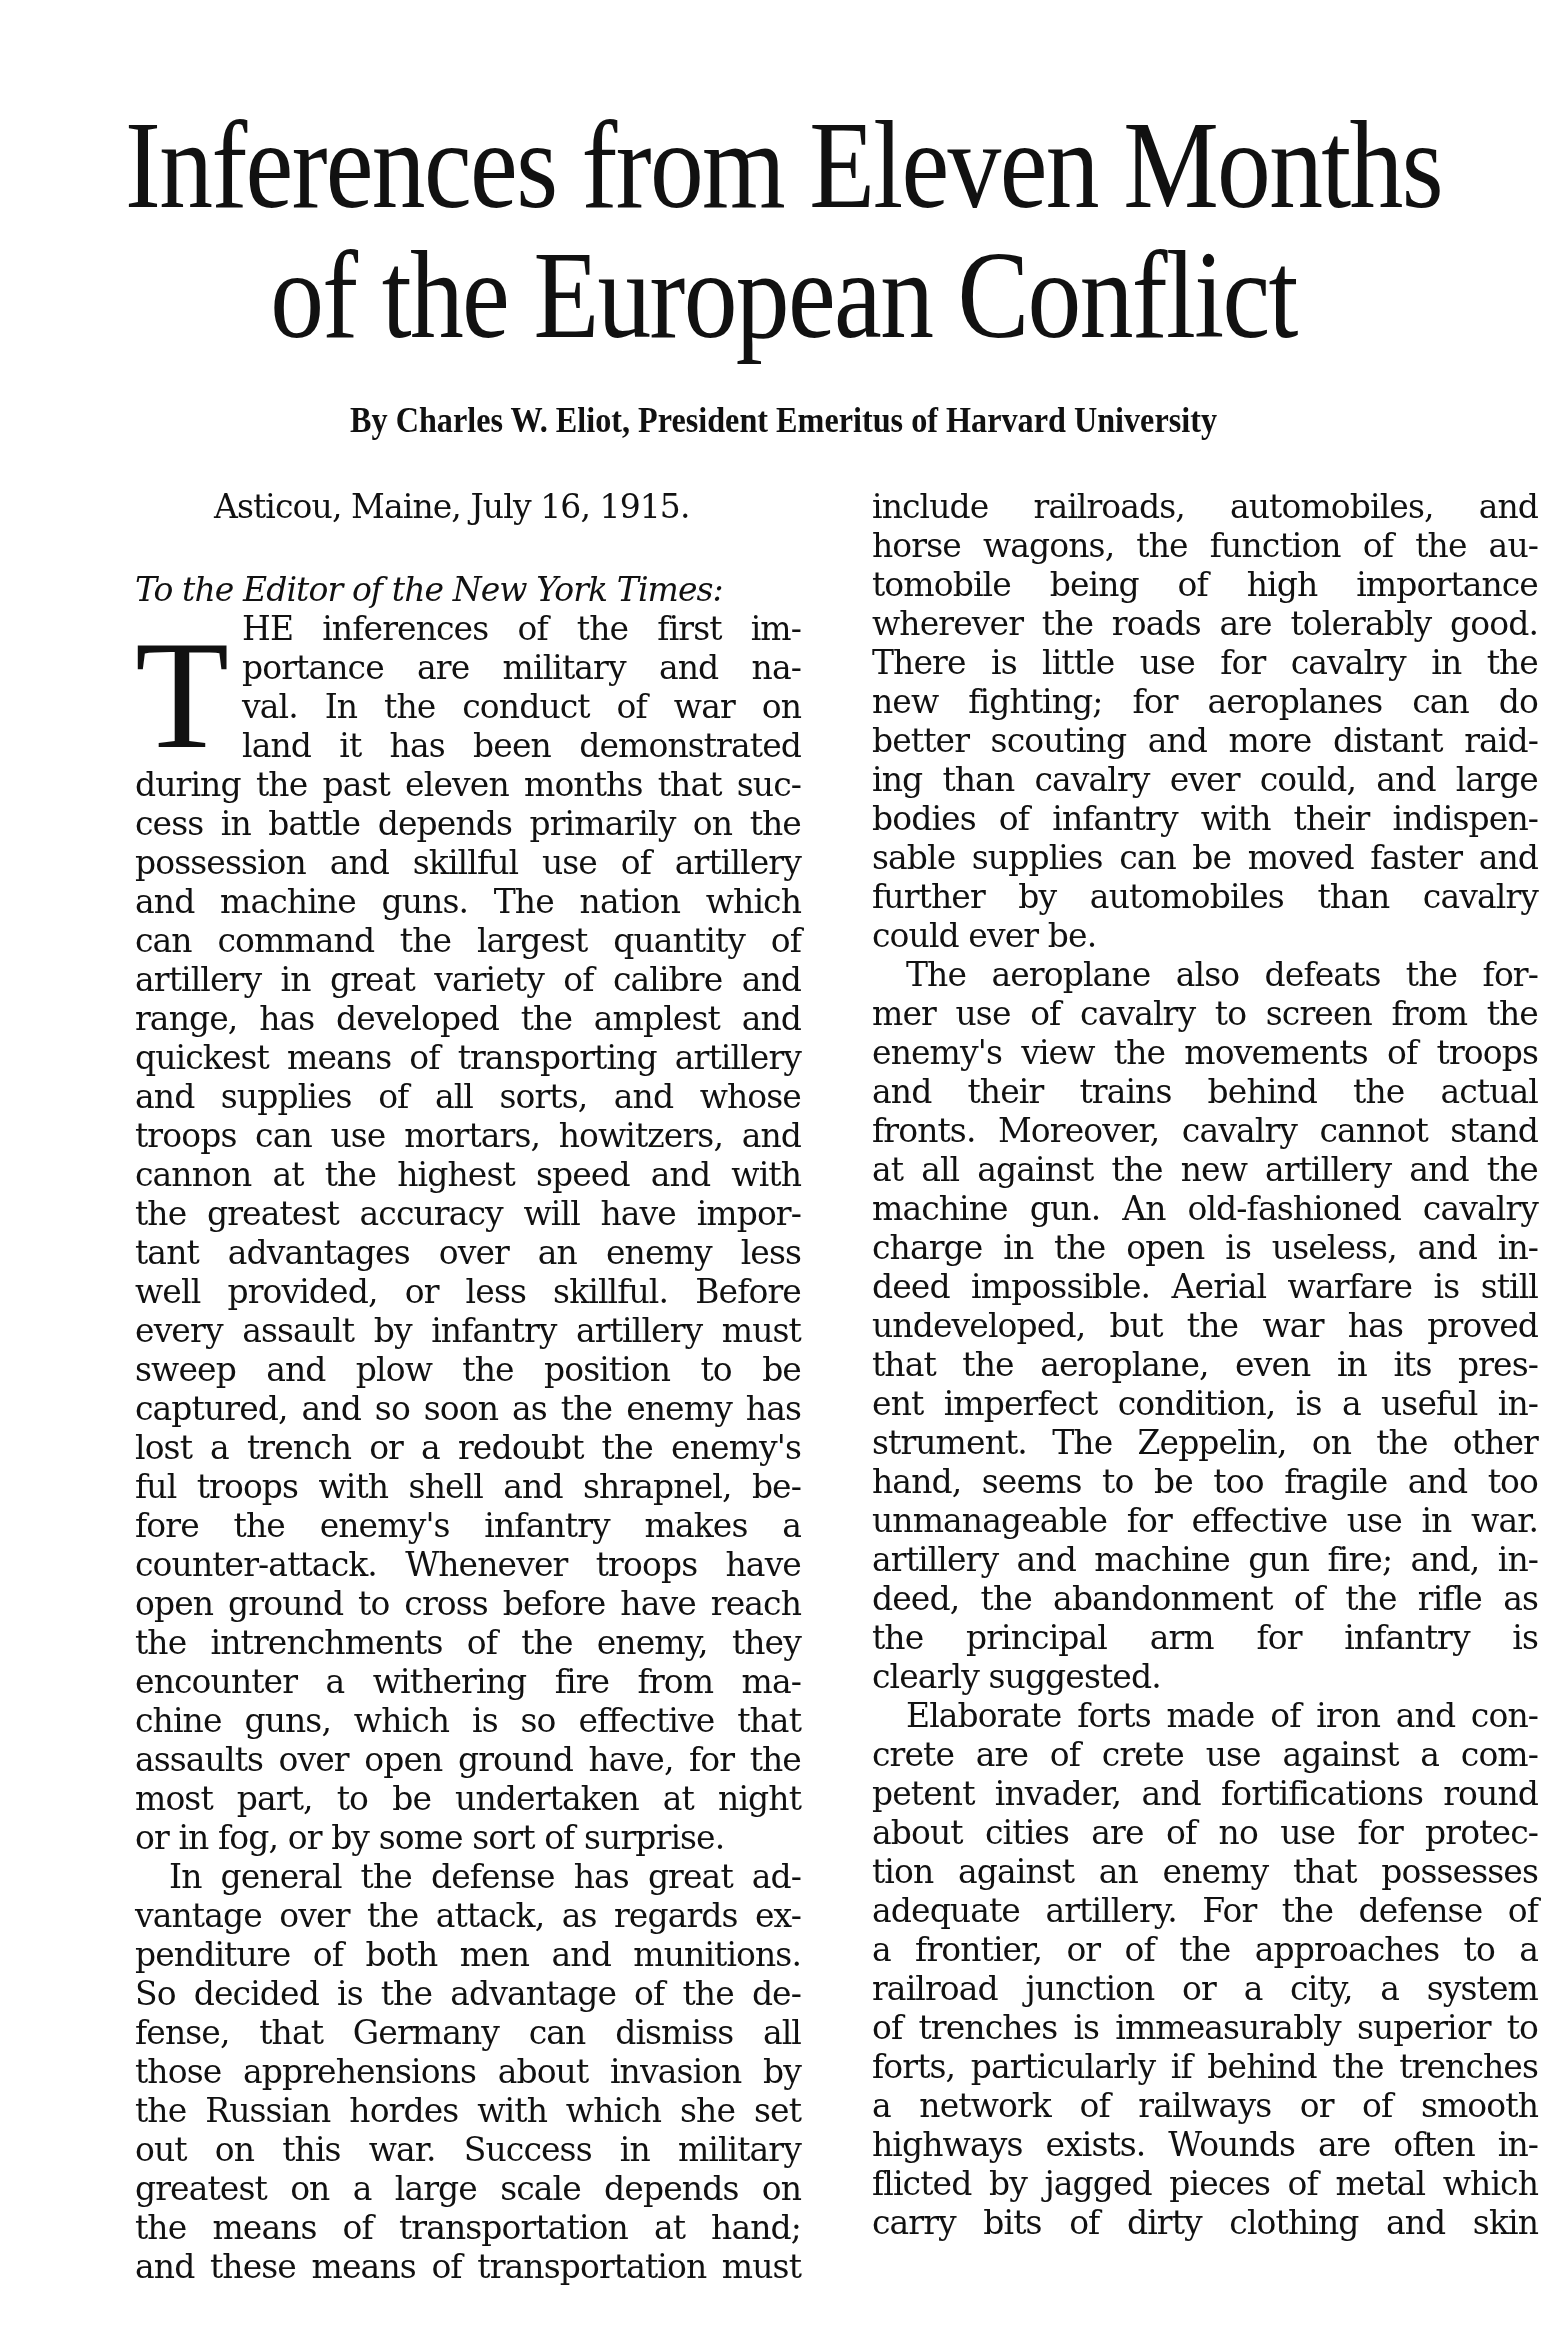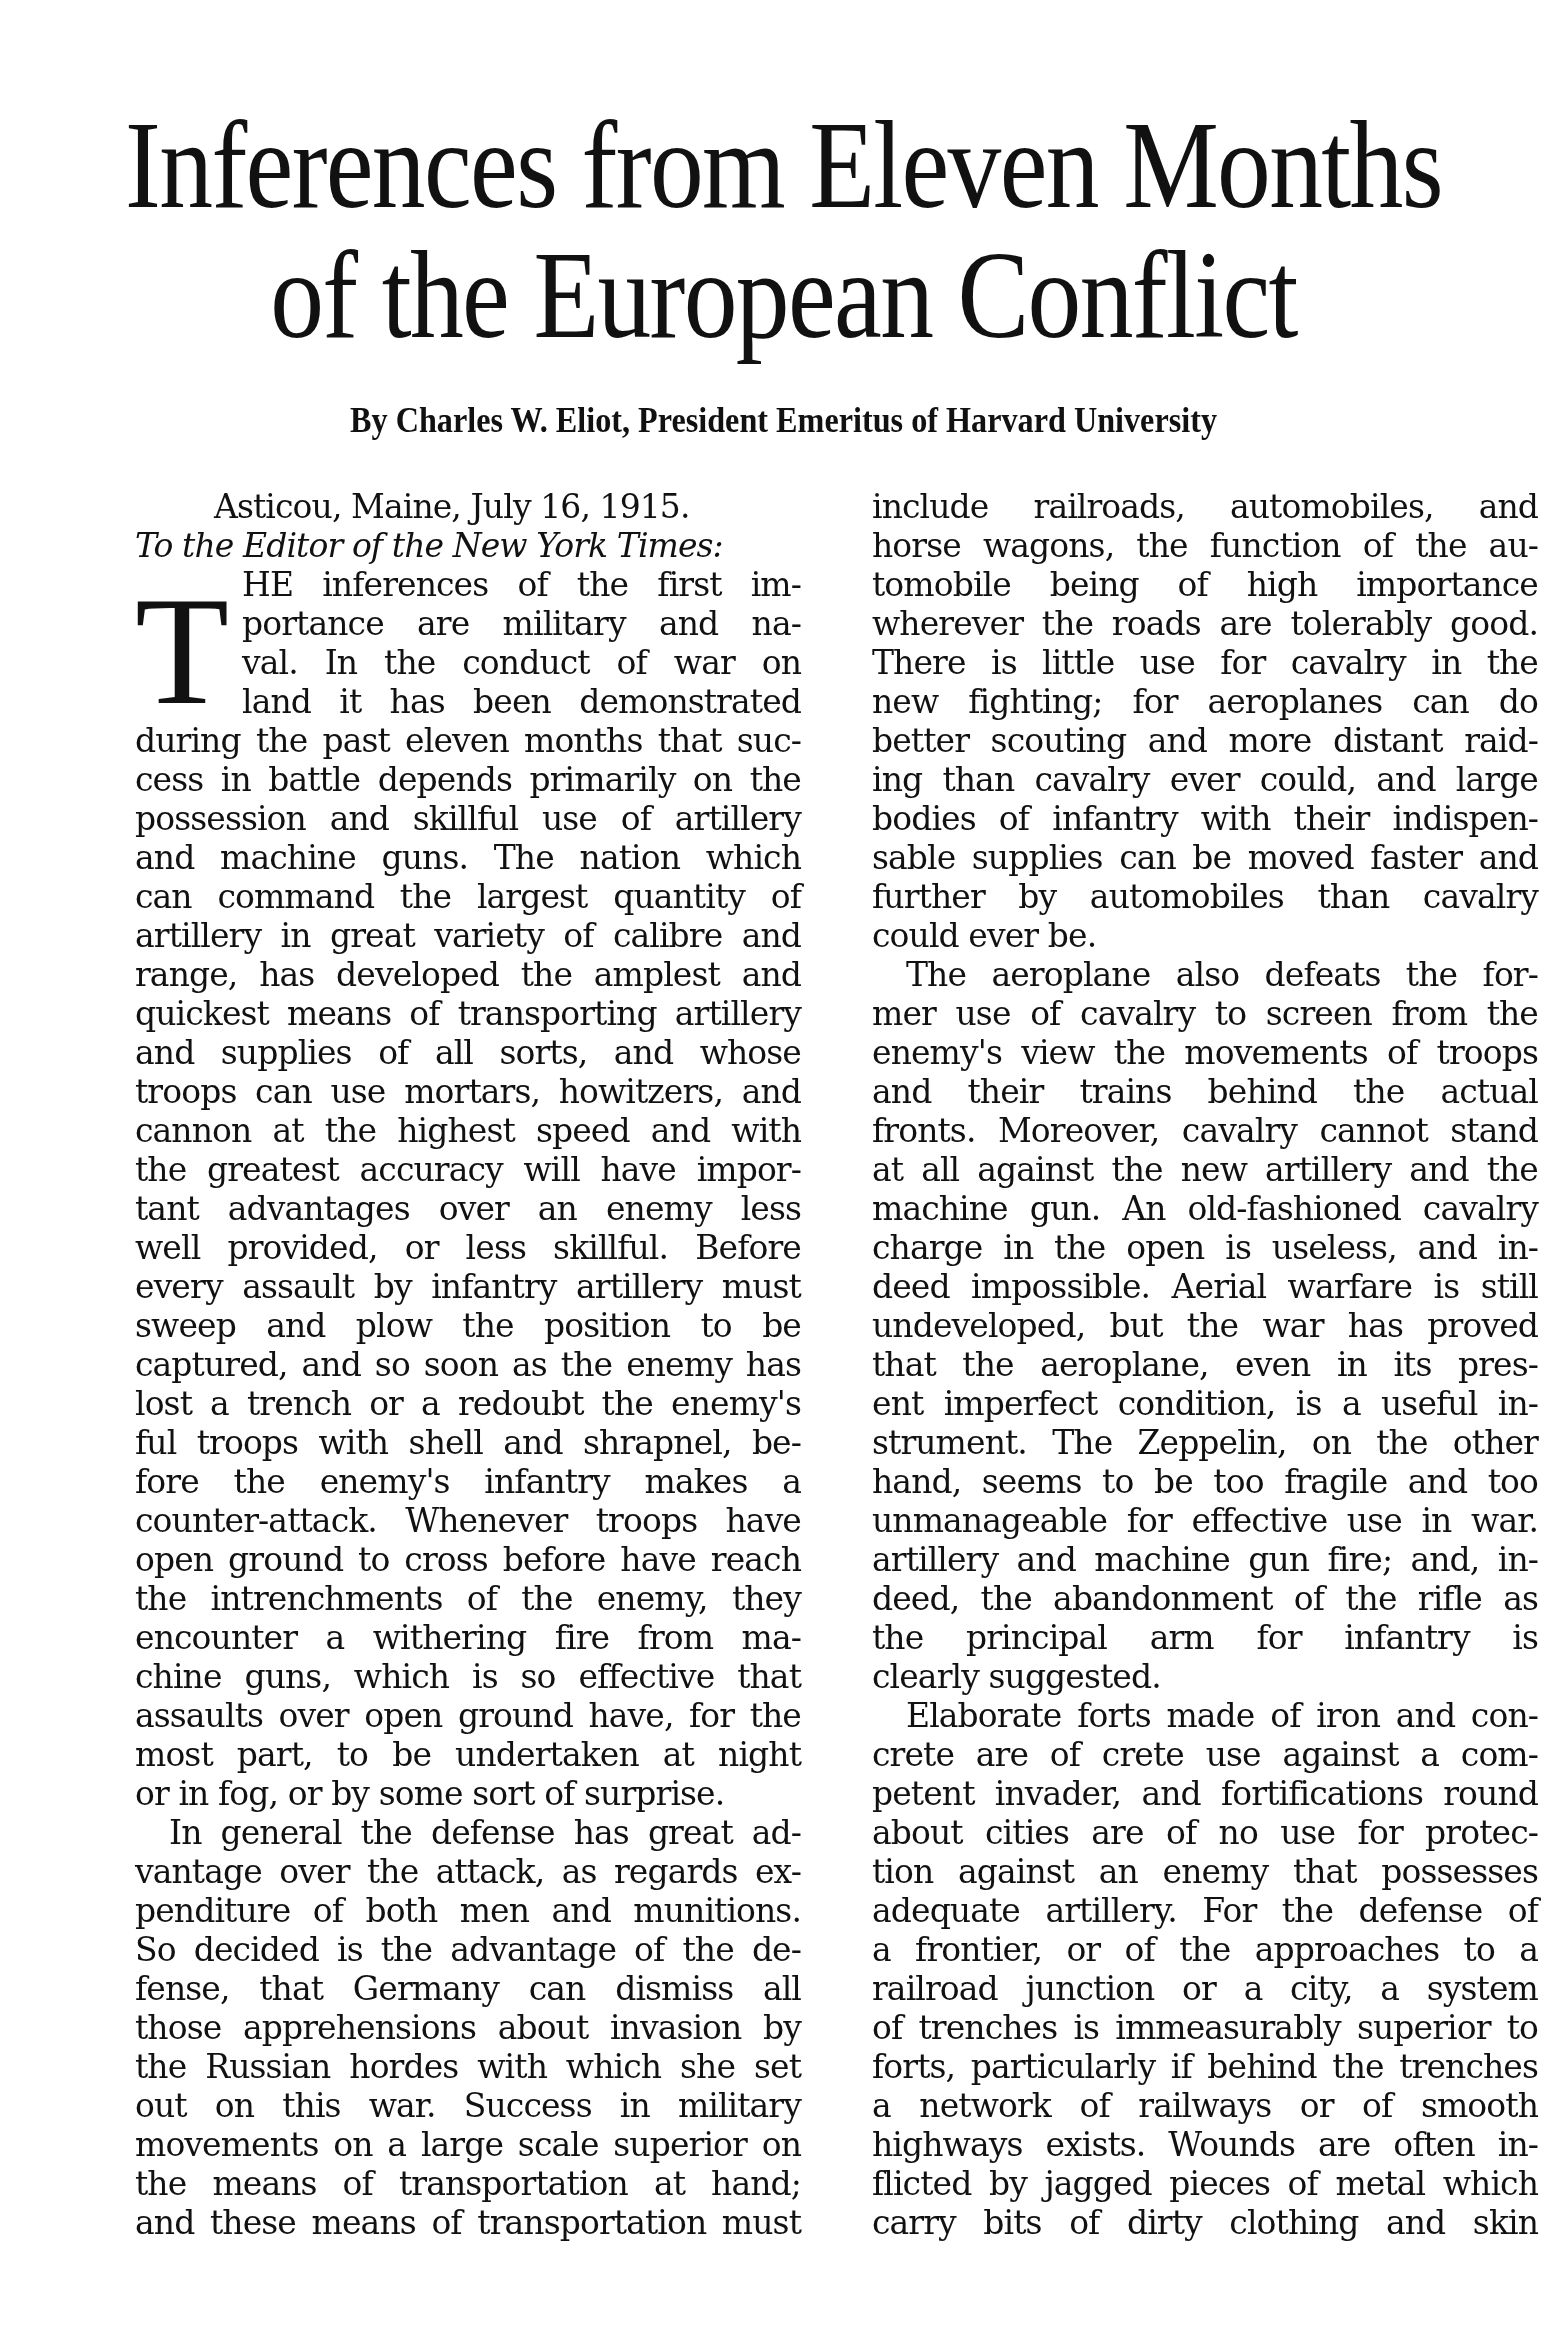--- a/index.html
+++ b/index.html
@@ -8,21 +8,21 @@
   #t1 { top:103px; }
   #t2 { top:233px; }
   .byline { position:absolute; top:401px; left:0; width:1567px; text-align:center; font-family:"Liberation Serif", serif; font-weight:bold; font-size:35px; transform:scaleX(0.92); transform-origin:center; }
   .col { position:absolute; top:487px; width:666px; font-family:"DejaVu Serif", serif; font-size:33px; line-height:39px; }
   #colL { left:135px; }
   #colR { left:872px; }
   .line { display:block; white-space:nowrap; text-align:justify; text-align-last:justify; height:39px; overflow:visible; letter-spacing:-0.9px; }
   .line.last { text-align-last:left; }
   .line.indent { padding-left:34px; }
   .line.dateline { text-align-last:left; padding-left:79px; }
-  .line.italic { font-style:italic; }
+  .line.italic { font-style:italic;margin-top:44px; }
   .dropwrap { position:relative; }
   .dropcap { position:absolute; left:0; top:9.3px; font-family:"Liberation Serif", serif; font-size:154px; line-height:1; }
   .line.dc { padding-left:107px; }
 </style>
 </head>
 <body>
 
 <div>
   <div class="title" id="t1">Inferences from Eleven Months</div>
   <div class="title" id="t2">of the European Conflict</div>
@@ -67,21 +67,21 @@
       <span class="line">most part, to be undertaken at night</span>
       <span class="line last">or in fog, or by some sort of surprise.</span>
       <span class="line indent">In general the defense has great ad-</span>
       <span class="line">vantage over the attack, as regards ex-</span>
       <span class="line">penditure of both men and munitions.</span>
       <span class="line">So decided is the advantage of the de-</span>
       <span class="line">fense, that Germany can dismiss all</span>
       <span class="line">those apprehensions about invasion by</span>
       <span class="line">the Russian hordes with which she set</span>
       <span class="line">out on this war.  Success in military</span>
-      <span class="line">movements on a large scale superior on</span>
+      <span class="line">greatest on a large scale depends on</span>
       <span class="line">the means of transportation at hand;</span>
       <span class="line">and these means of transportation must</span>
     </div>
 </div>
 
 <div class="col" id="colR">
   <div id="rightBody">
       <span class="line">include railroads, automobiles, and</span>
       <span class="line">horse wagons, the function of the au-</span>
       <span class="line">tomobile being of high importance</span>

